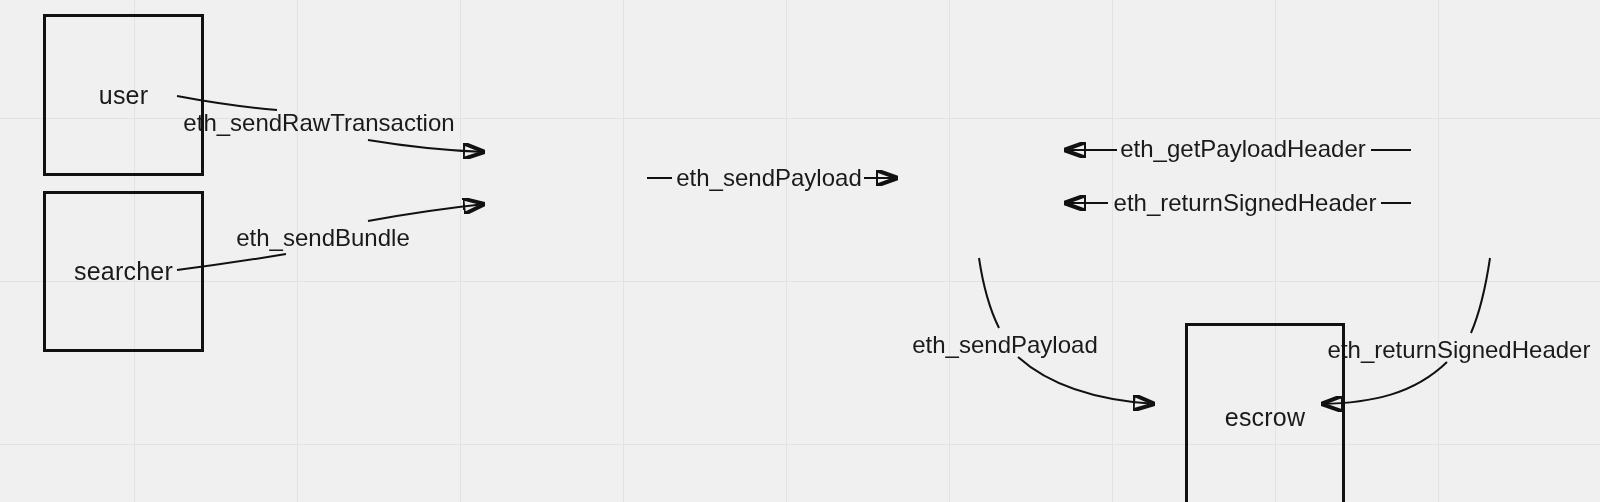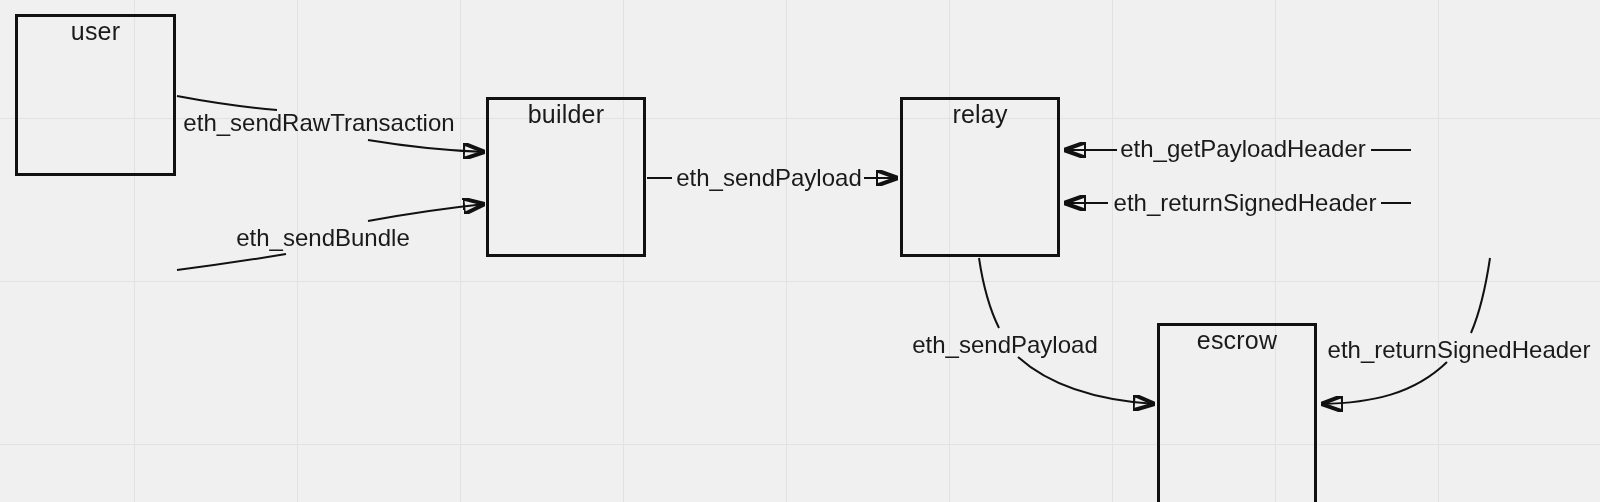--- a/index.html
+++ b/index.html
@@ -13,23 +13,24 @@
       linear-gradient(to right,#e2e2e2 1px,transparent 1px),
       linear-gradient(to bottom,#e2e2e2 1px,transparent 1px);
     background-size:163px 163px,163px 163px;
     background-position:134px 0,0 118px;
   }
   .node{
     position:absolute;
     box-sizing:border-box;
     border:3px solid #111;
     background:transparent;
-    display:flex;align-items:flex-start;justify-content:center;
+    display:flex;align-items:center;justify-content:center;
     font-size:25px;color:#1a1a1a;
     letter-spacing:0.2px;
+    margin-left:28px;
   }
   #node-user{left:15px;top:14px;width:161px;height:162px;}
   #node-searcher{left:15px;top:191px;width:161px;height:161px;}
   #node-builder{left:486px;top:97px;width:160px;height:160px;}
   #node-relay{left:900px;top:97px;width:160px;height:160px;}
   #node-validator{left:1411px;top:97px;width:160px;height:160px;}
   #node-escrow{left:1157px;top:323px;width:160px;height:188px;}
   svg.edges{position:absolute;left:0;top:0;pointer-events:none;}
   svg.edges path{stroke:#111;stroke-width:2;fill:none;}
   svg.edges text{
@@ -88,23 +89,20 @@
     <g>
       <path d="M 1490 258 C 1486 285 1480 312 1471 333"></path>
       <path d="M 1447 362 C 1414 394 1372 403 1321 404" marker-end="url(#arrow)"></path>
       <text x="1459" y="358">eth_returnSignedHeader</text>
     </g>
   </svg>
 
   <div class="node" id="node-user">
     <span>user</span>
   </div>
-  <div class="node" id="node-builder">
-    <span>builder</span>
-  </div>
-  <div class="node" id="node-relay">
-    <span>relay</span>
+  <div class="node" id="node-searcher">
+    <span>searcher</span>
   </div>
   <div class="node" id="node-escrow">
     <span>escrow</span>
   </div>
 
 </div>
 
 </body></html>

